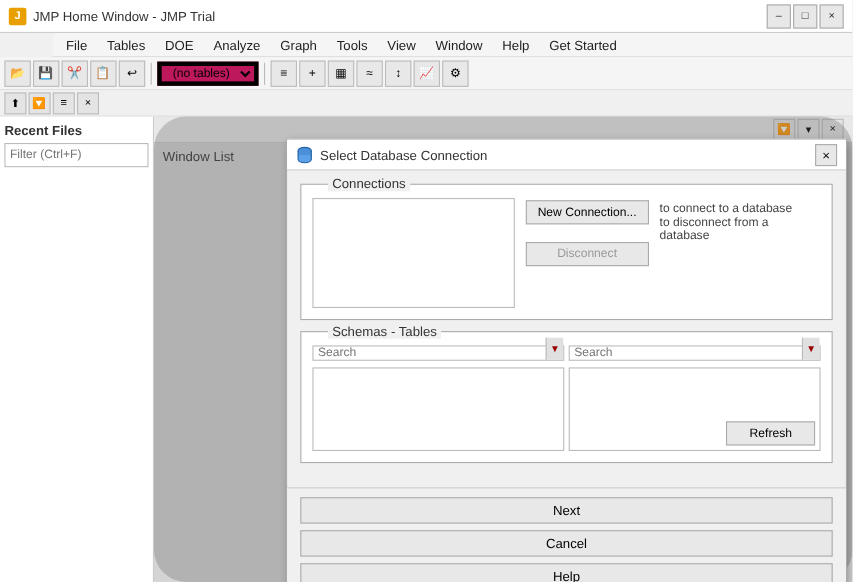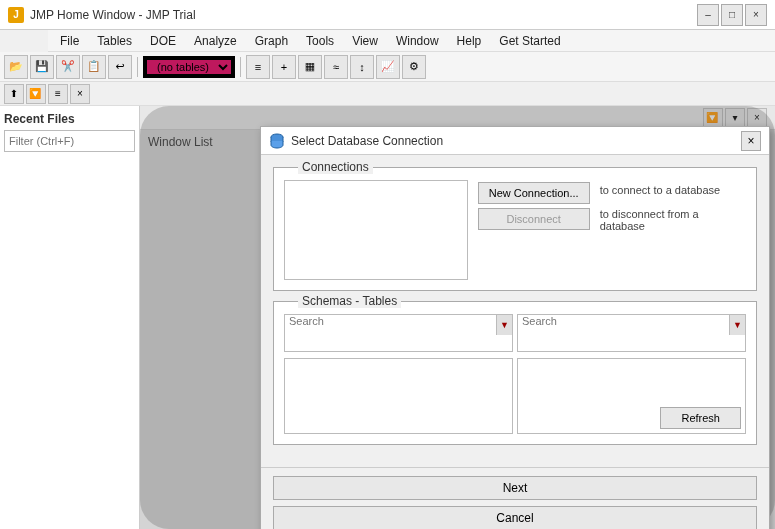--- a/index.html
+++ b/index.html
@@ -262,61 +262,61 @@
     }
     .connections-list {
       width: 185px;
       height: 100px;
       border: 1px solid #bbb;
       background: white;
     }
     .connections-buttons {
       display: flex;
       flex-direction: column;
-      gap: 4px;
+      gap: 16px;
       padding-top: 2px;
     }
     .conn-btn {
       height: 22px;
       padding: 0 10px;
       border: 1px solid #aaa;
       background: #e8e8e8;
       cursor: pointer;
       font-size: 11px;
       white-space: nowrap;
     }
     .conn-btn.disabled {
       color: #999;
       cursor: default;
     }
     .connections-help {
       display: flex;
       flex-direction: column;
-      gap: 12px;
+      gap: 0;
       padding-top: 4px;
       font-size: 11px;
       color: #444;
     }
 
     
     .schemas-inner {
       display: flex;
       flex-direction: column;
       gap: 6px;
     }
     .schemas-top {
       display: flex;
       gap: 4px;
     }
     .search-field-wrap {
       display: flex;
-      align-items: flex-start;
+      align-items: flex-end;
       border: 1px solid #bbb;
       background: white;
-      height: 38px;
+      height: 14px;
       flex: 1;
     }
     .search-input {
       flex: 1;
       border: none;
       outline: none;
       padding: 0 4px;
       font-size: 11px;
       color: #999;
       background: transparent;

